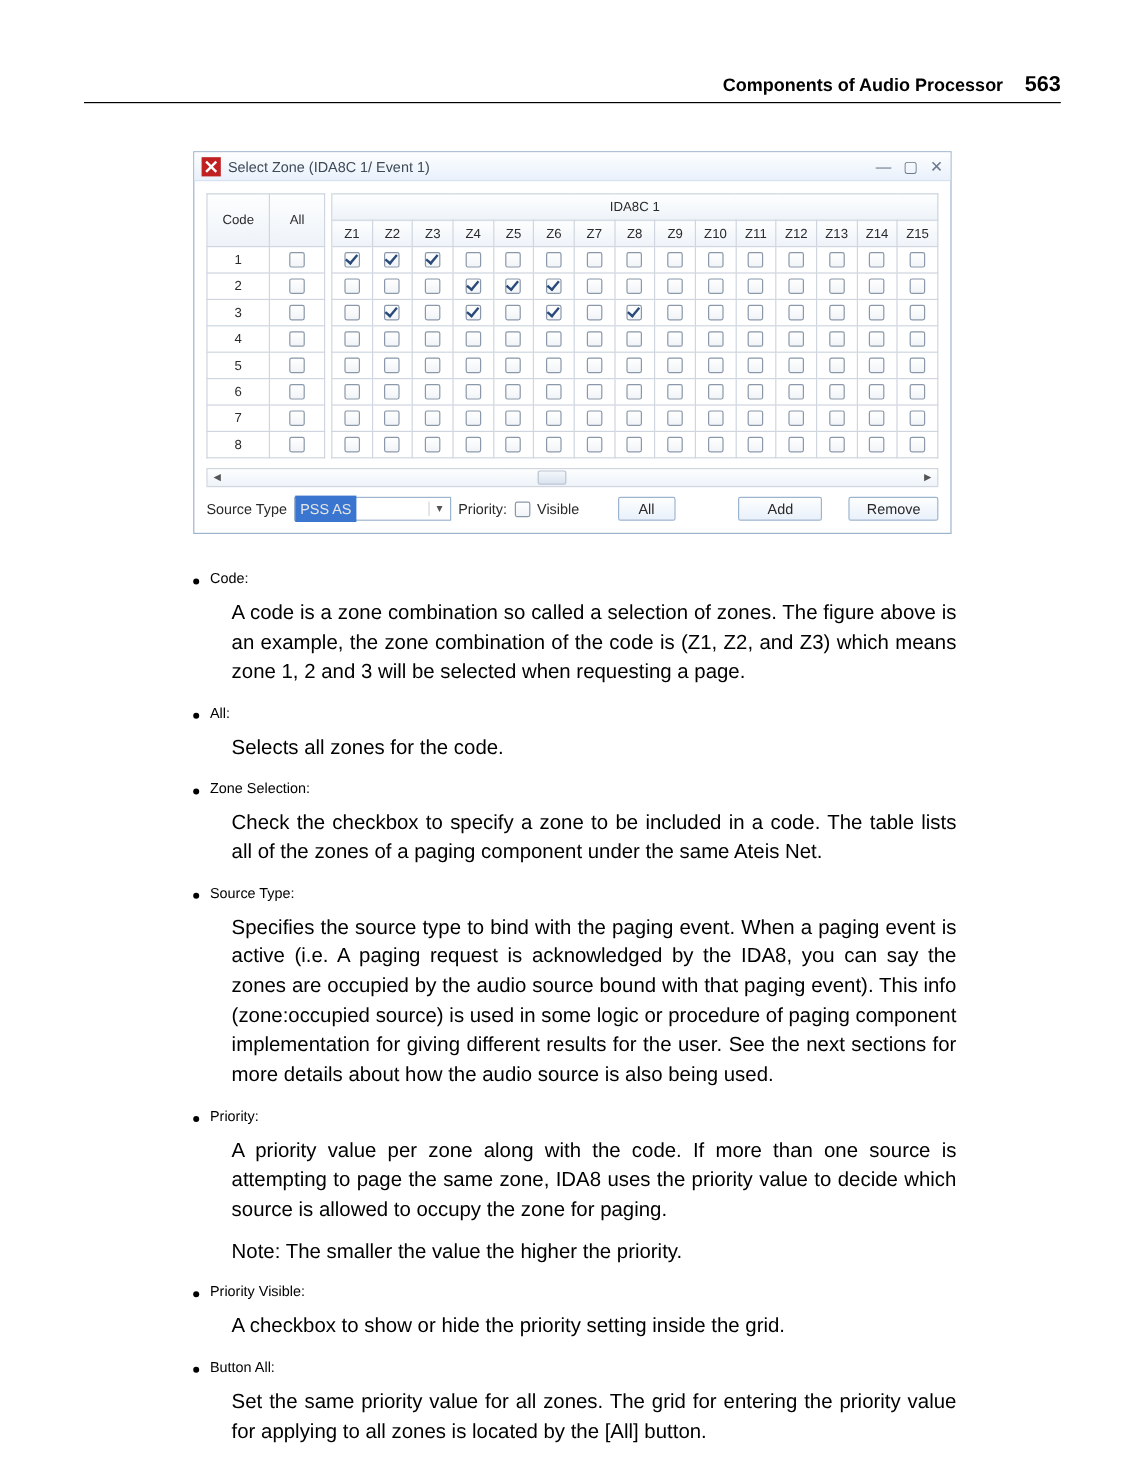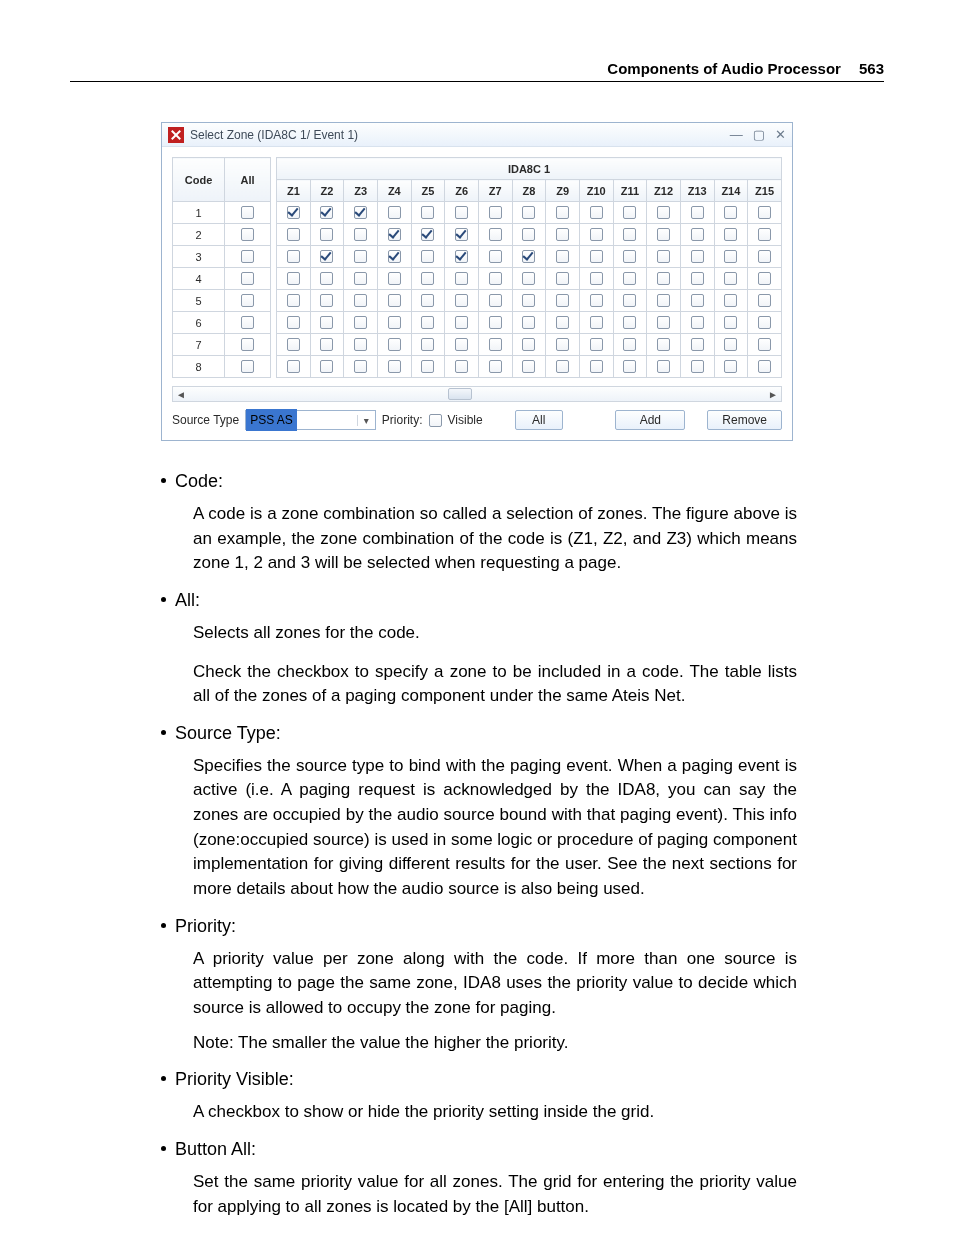--- a/index.html
+++ b/index.html
@@ -14,21 +14,21 @@
   }
   .header-row {
     display: flex;
     justify-content: flex-end;
     align-items: baseline;
     border-bottom: 1px solid #000;
     padding-bottom: 4px;
     margin-bottom: 40px;
   }
   .header-title { font-weight: bold; font-size: 15px; margin-right: 18px; }
-  .page-num { font-weight: bold; font-size: 15px; }
+  .page-num { font-weight: bold; font-size: 18px; }
 
   
   .window {
     width: 632px;
     margin: 0 auto 30px auto;
     border: 1px solid #9db4cf;
     background: #fff;
   }
   .titlebar {
     display: flex;
@@ -65,21 +65,21 @@
   }
   table.zones th, table.zones td {
     border: 1px solid #cfd6df;
     text-align: center;
     padding: 3px 0;
     height: 22px;
     background: #fff;
   }
   table.zones th {
     background: linear-gradient(#fdfefe, #eef3f9);
-    font-weight: bold;
+    font-weight: normal;
   }
   table.zones th.code-h { width: 52px; }
   table.zones th.all-h { width: 46px; }
   table.zones th.sep { width: 6px; border-top-color: transparent; border-bottom-color: transparent; background: #fff; }
   table.zones td.sep { border: none; background: #fff; }
   table.zones th.group { background: linear-gradient(#fdfefe,#eef3f9); }
 
   .cb {
     display: inline-block;
     width: 13px; height: 13px;
@@ -127,21 +127,21 @@
   }
   .toolbar .lbl { }
   .combo {
     display: inline-flex; align-items: center;
     border: 1px solid #9db4cf;
     height: 20px;
     background: #fff;
     font-size: 12px;
   }
   .combo .sel {
-    background: #3a76d0; color: #000000;
+    background: #3a76d0; color: #e5e5e5;
     padding: 4px 4px;
     min-width: 40px;
   }
   .combo .dd {
     width: 18px; text-align: center; color: #555; font-size: 10px;
     border-left: 1px solid #cfd6df;
   }
   .tb-spacer { flex: 0 0 auto; width: 20px; }
   .btn {
     display: inline-block;
@@ -152,21 +152,21 @@
     font-size: 12px;
     text-align: center;
     border-radius: 2px;
   }
   .toolbar .flex1 { flex: 1; }
 
   
   .doc { width: 640px; margin: 0 auto; }
   .doc ul { list-style: none; padding: 0; margin: 0; }
   .doc > ul > li { margin-bottom: 14px; }
-  .item-title { position: relative; padding-left: 18px; margin-bottom: 10px; font-size: 18px; }
+  .item-title { position: relative; padding-left: 18px; margin-bottom: 10px; font-size: 12px; }
   .item-title::before {
     content: ""; position: absolute; left: 4px; top: 7px;
     width: 5px; height: 5px; background: #000; border-radius: 50%;
   }
   .item-body { padding-left: 36px; font-size: 17px; line-height: 1.45; text-align: justify; }
   .item-body p { margin-bottom: 10px; }
   .item-body .note-lead { font-weight: normal; }
 
   .footer {
     border-top: 1px solid #000;
@@ -424,20 +424,21 @@
           <p>A code is a zone combination so called a selection of zones. The figure above is an example, the zone combination of the code is (Z1, Z2, and Z3) which means zone 1, 2 and 3 will be selected when requesting a page.</p>
         </div>
       </li>
       <li>
         <div class="item-title">All:</div>
         <div class="item-body">
           <p>Selects all zones for the code.</p>
         </div>
       </li>
       <li>
+        <div class="item-title">Zone Selection:</div>
         <div class="item-body">
           <p>Check the checkbox to specify a zone to be included in a code. The table lists all of the zones of a paging component under the same Ateis Net.</p>
         </div>
       </li>
       <li>
         <div class="item-title">Source Type:</div>
         <div class="item-body">
           <p>Specifies the source type to bind with the paging event. When a paging event is active (i.e. A paging request is acknowledged by the IDA8, you can say the zones are occupied by the audio source bound with that paging event). This info (zone:occupied source) is used in some logic or procedure of paging component implementation for giving different results for the user. See the next sections for more details about how the audio source is also being used.</p>
         </div>
       </li>

